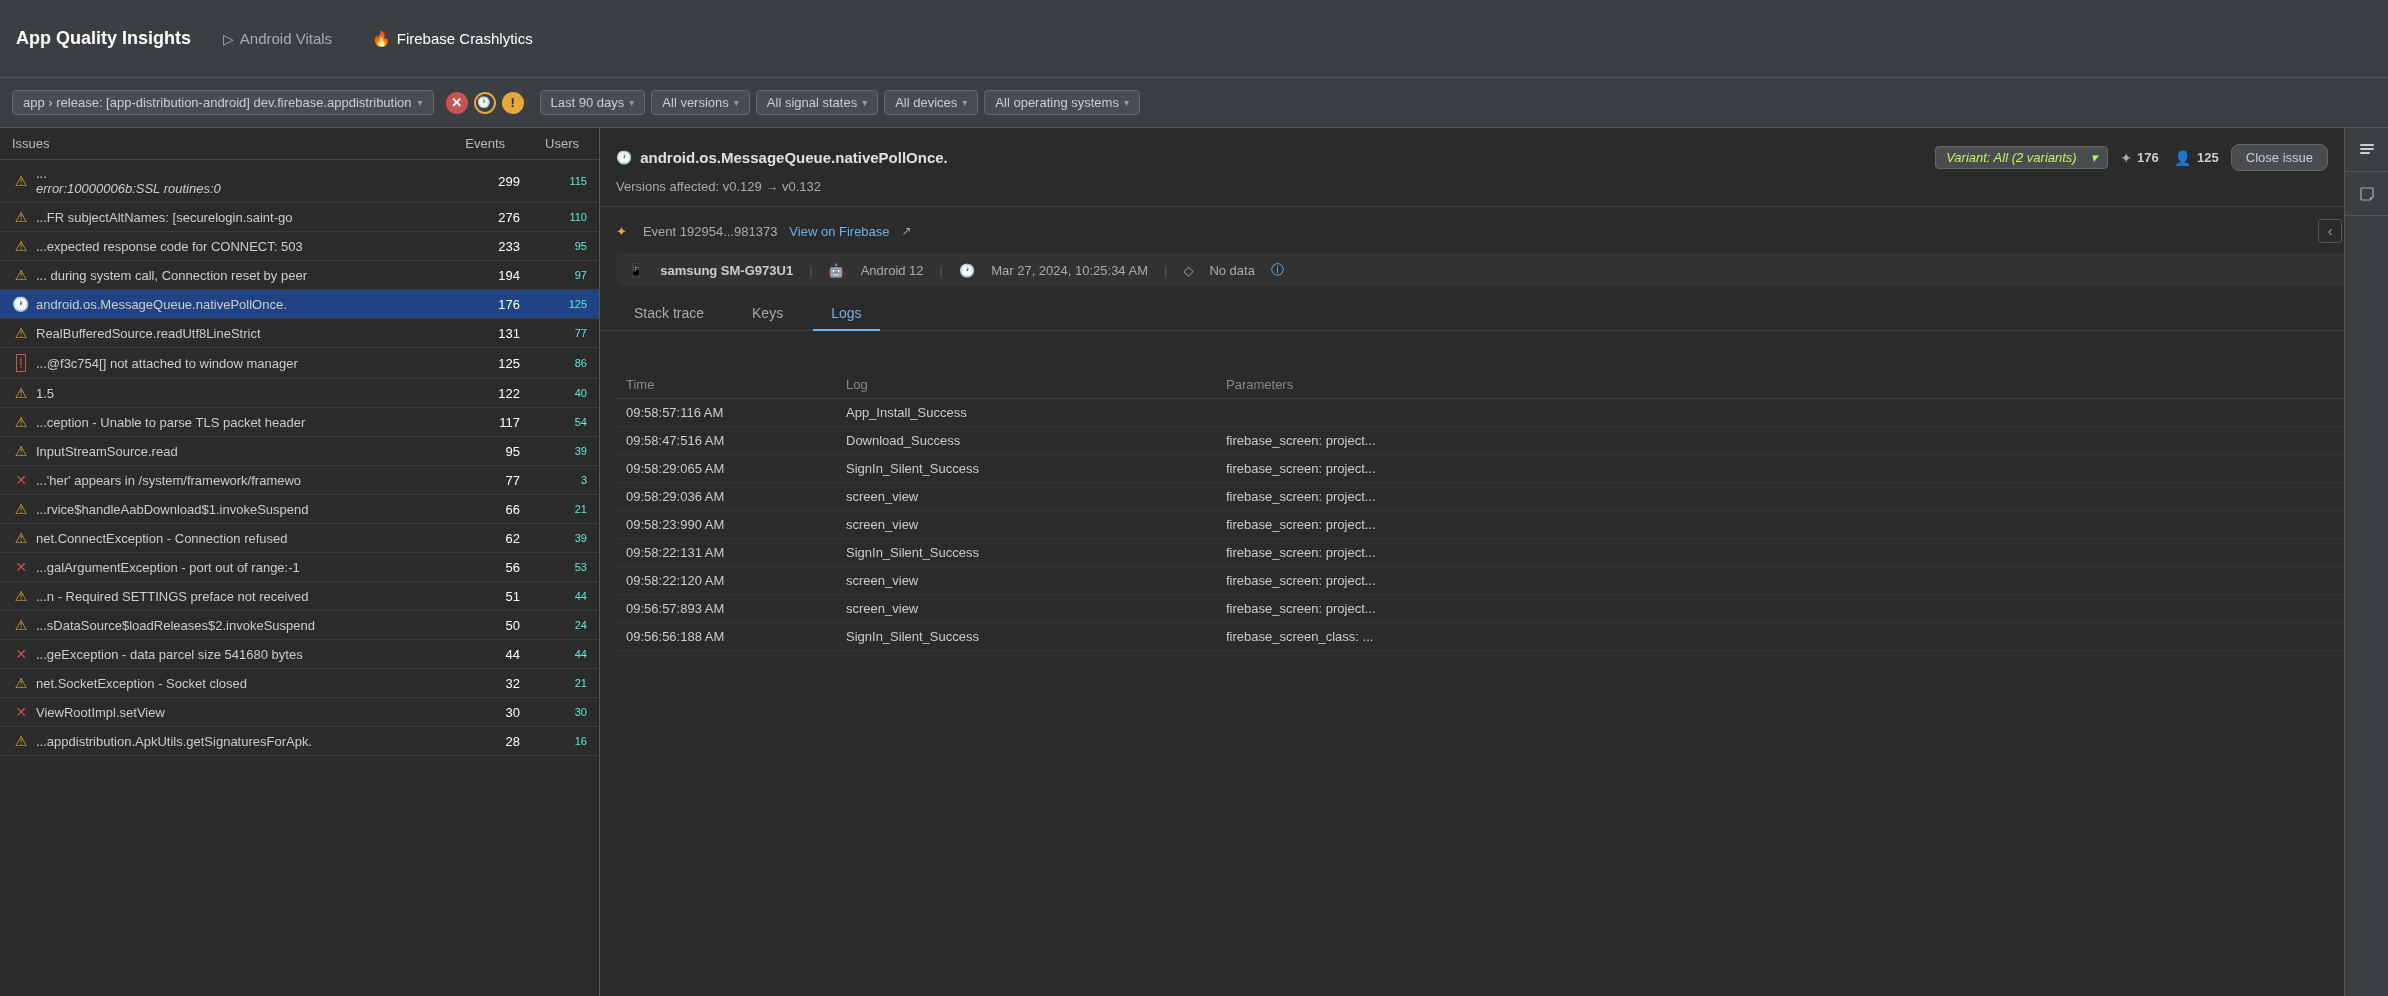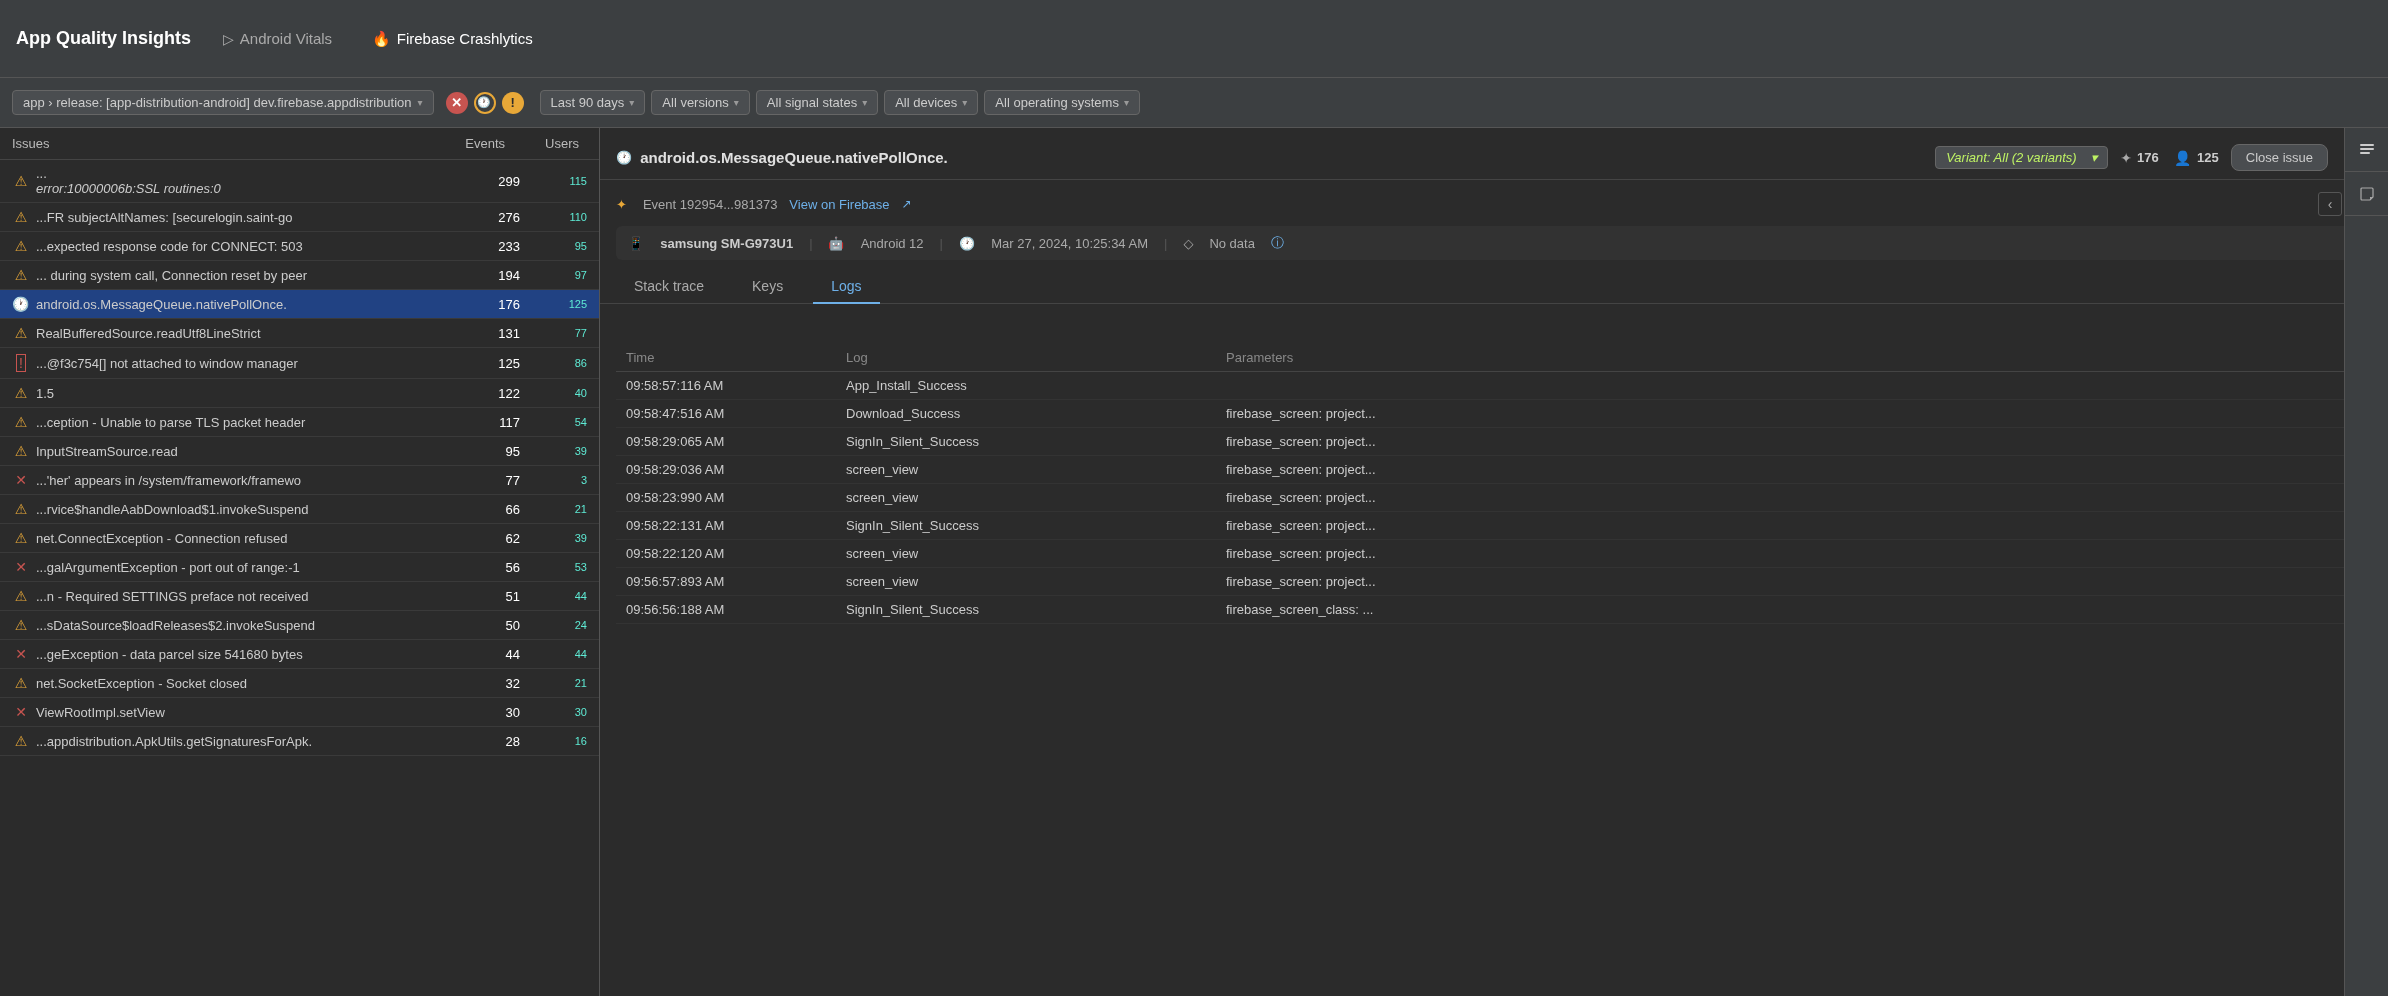--- a/index.html
+++ b/index.html
@@ -501,20 +501,23 @@
             <span class="icon">✦</span>
             <span class="stat-value">176</span>
           </div>
           <div class="stat-item">
             <span class="icon">👤</span>
             <span class="stat-value">125</span>
           </div>
         </div>
         <button class="close-issue-btn">Close issue</button>
       </div>
+      <div class="versions-row">
+        <span>Versions affected: v0.129 → v0.132</span>
+      </div>
     </div>
 
     <div class="event-section">
       <div class="event-title-row">
         <span class="event-pin-icon">✦</span>
         <span class="event-title">Event 192954...981373</span>
         <a class="event-link">View on Firebase</a>
         <span style="font-size:12px;color:#6eb0e8;">↗</span>
         <div class="nav-arrows">
           <button class="nav-arrow">‹</button>

